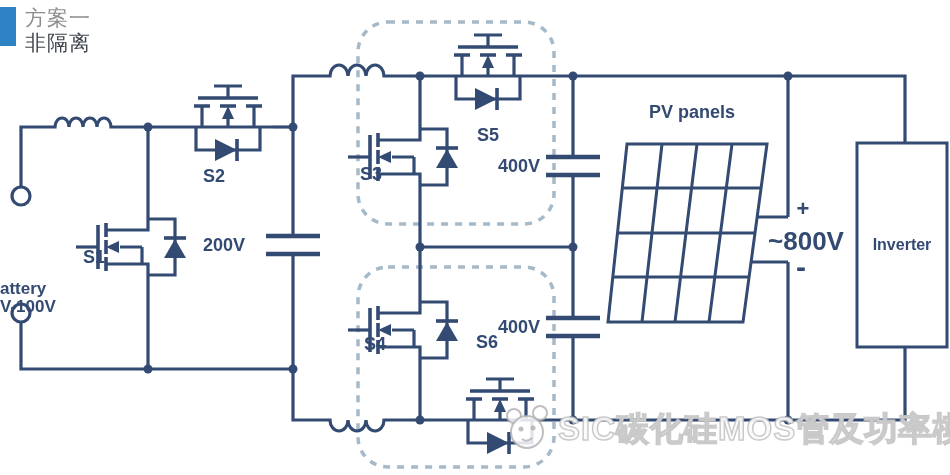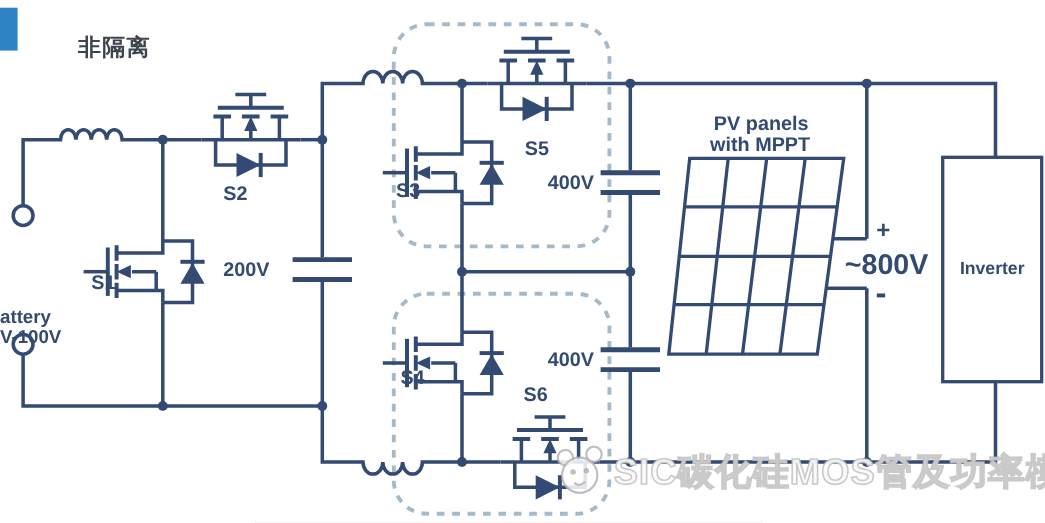--- a/index.html
+++ b/index.html
@@ -3,21 +3,21 @@
 <meta charset="utf-8">
 <style>
   html,body{margin:0;padding:0;background:#e9e9e9;}
   .stage{
     position:relative;width:950px;height:475px;background:#ffffff;
     font-family:"Liberation Sans", sans-serif;overflow:hidden;
   }
   .stage svg.circuit{position:absolute;left:0;top:0;z-index:1;}
   .accent-bar{position:absolute;left:0;top:7px;width:16px;height:39px;background:#2e83c5;z-index:4;}
   .title{position:absolute;left:25px;top:4px;font-size:21px;font-weight:400;color:#8d8d8d;letter-spacing:1px;z-index:4;}
-  .subtitle{position:absolute;left:25px;top:29px;font-size:21px;font-weight:700;color:#3e444d;letter-spacing:1px;z-index:4;margin-left:46px;}
+  .subtitle{position:absolute;left:25px;top:29px;font-size:21px;font-weight:400;color:#3e444d;letter-spacing:1px;z-index:4;}
   .lbl{
     position:absolute;transform:translate(-50%,-50%);
     color:#334a72;font-weight:700;white-space:nowrap;z-index:3;
   }
   .lbl-left{
     position:absolute;transform:translateY(-50%);
     color:#334a72;font-weight:700;white-space:nowrap;z-index:3;margin-top:44px;
   }
   .f18{font-size:18px;}
   .f17{font-size:17px;}
@@ -123,38 +123,38 @@
           <circle cx="420" cy="247" r="4.5"></circle>
         <circle cx="573" cy="247" r="4.5"></circle>
           <circle cx="420" cy="420" r="4.5"></circle>
         <circle cx="573" cy="420" r="4.5"></circle>
           <circle cx="788" cy="420" r="4.5"></circle>
       </g>
     </g>
   </svg>
 
   <div class="accent-bar"></div>
+  <div class="title">方案一</div>
   <div class="subtitle">非隔离</div>
 
   <span class="lbl-left f17" style="left:0px;top:245px">attery</span>
   <span class="lbl-left f17" style="left:0px;top:263px">V-100V</span>
 
   <span class="lbl f18" style="left:94px;top:257px">S1</span>
   <span class="lbl f18" style="left:214px;top:176px">S2</span>
   <span class="lbl f18" style="left:371px;top:174px">S3</span>
   <span class="lbl f18" style="left:375px;top:344px">S4</span>
   <span class="lbl f18" style="left:488px;top:135px">S5</span>
-  <span class="lbl f18" style="left:487px;top:359px">S6</span>
+  <span class="lbl f18" style="left:487px;top:342px">S6</span>
 
   <span class="lbl f18" style="left:224px;top:245px">200V</span>
   <span class="lbl f18" style="left:519px;top:166px">400V</span>
   <span class="lbl f18" style="left:519px;top:327px">400V</span>
 
   <span class="lbl f18 pv-label" style="left:692px;top:112px">PV panels</span>
-  <span class="lbl f18 pv-label" style="left:691px;top:131px">with MPPT</span>
 
   <span class="lbl f22" style="left:803px;top:209px">+</span>
   <span class="lbl f19" style="left:806px;top:241px">~800V</span>
   <span class="lbl f30" style="left:801px;top:267px">-</span>
 
   <span class="lbl f20" style="left:902px;top:245px">Inverter</span>
 
   <div class="watermark">
     <svg width="56" height="62" viewBox="0 0 56 62">
       <g fill="rgba(255,255,255,0.85)" stroke="rgba(175,175,175,0.8)" stroke-width="2">

